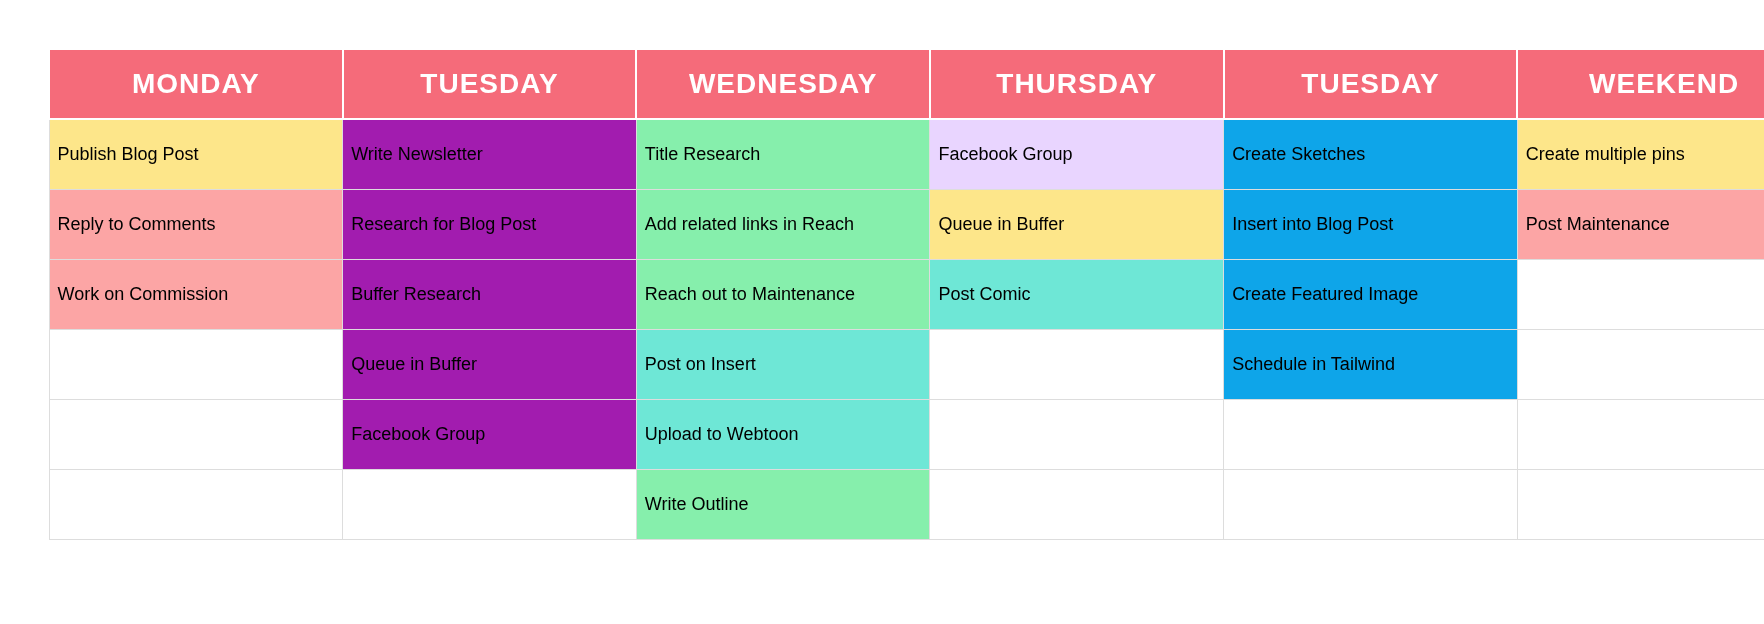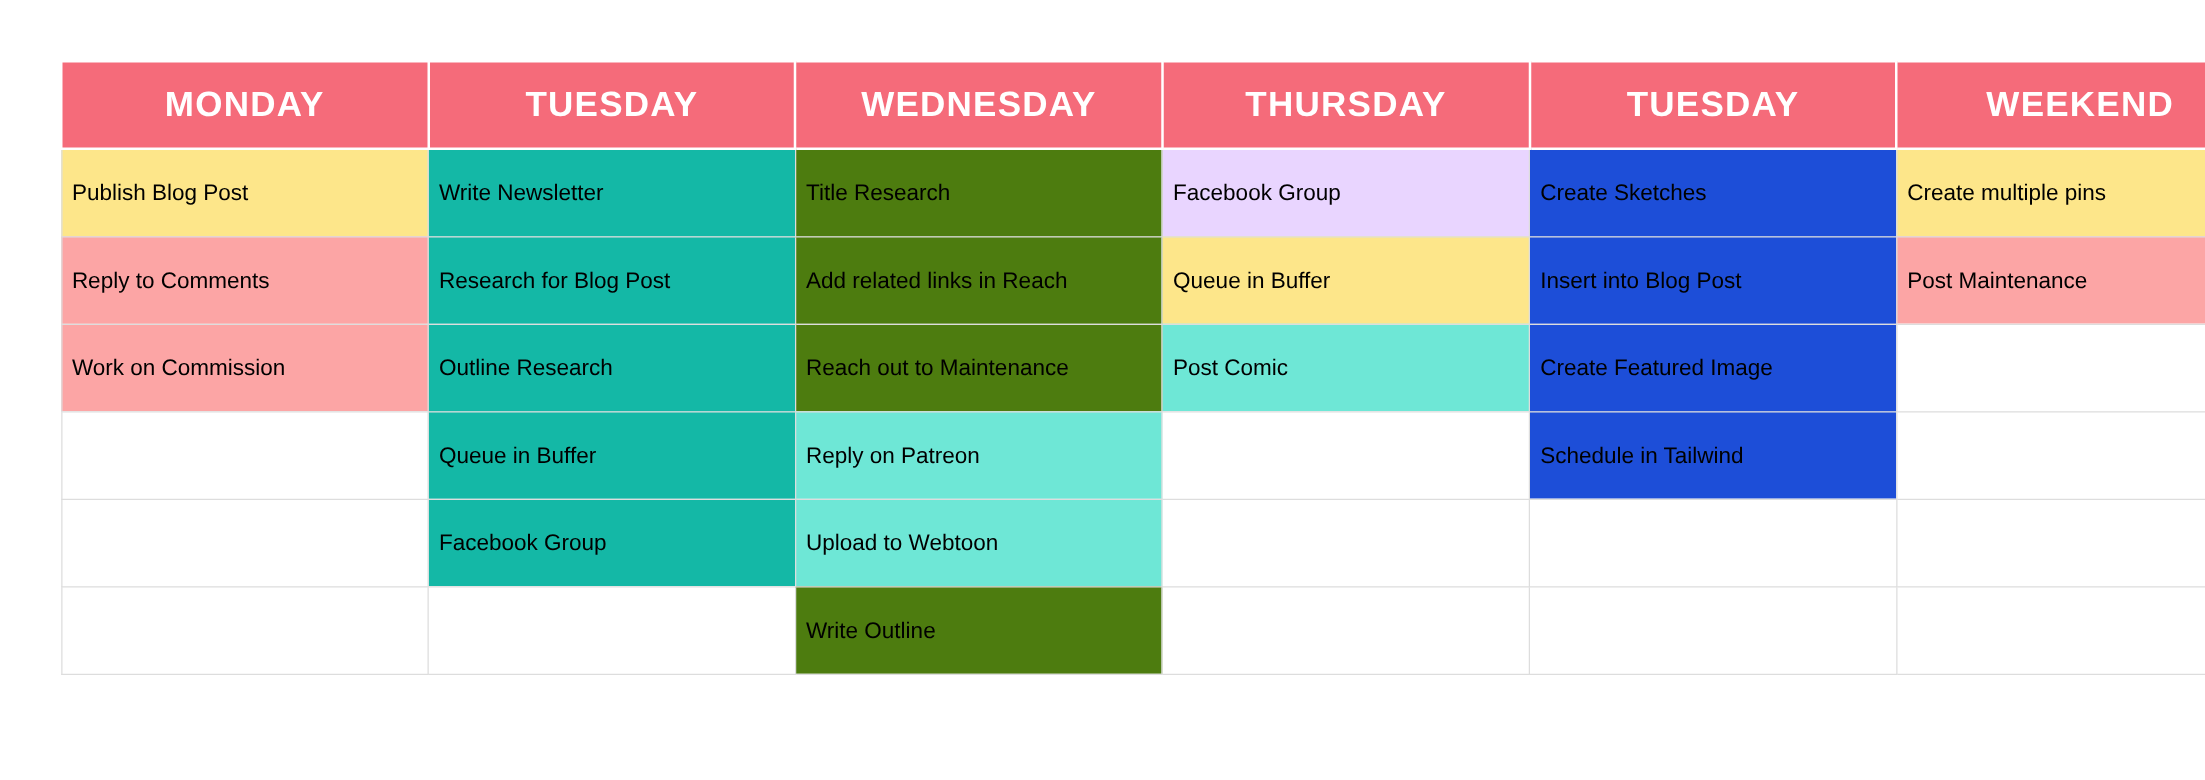--- a/index.html
+++ b/index.html
@@ -40,33 +40,33 @@
       min-height: 70px;
       height: 70px;
     }
     .white { background-color: #ffffff; }
 
     
     .monday-cell { background-color: #fde68a; }
     .monday-pink { background-color: #fca5a5; }
 
     
-    .tuesday-cell { background-color: #14b8a6; }
+    .tuesday-cell { background-color: #a21caf; }
 
     
     .wednesday-teal { background-color: #6ee7d6; }
-    .wednesday-yellow { background-color: #4d7c0f; }
+    .wednesday-yellow { background-color: #86efac; }
 
     
     .thursday-purple { background-color: #e9d5ff; }
     .thursday-teal { background-color: #6ee7d6; }
     .thursday-yellow { background-color: #fde68a; }
 
     
-    .friday-yellow { background-color: #1d4ed8; }
+    .friday-yellow { background-color: #0ea5e9; }
 
     
     .weekend-yellow { background-color: #fde68a; }
     .weekend-pink { background-color: #fca5a5; }
   </style>
 </head>
 <body>
 
 <table class="calendar-table">
   <thead>
@@ -91,30 +91,30 @@
       <tr>
         <td class="monday-pink">Reply to Comments</td>
         <td class="tuesday-cell">Research for Blog Post</td>
         <td class="wednesday-yellow">Add related links in Reach</td>
         <td class="thursday-yellow">Queue in Buffer</td>
         <td class="friday-yellow">Insert into Blog Post</td>
         <td class="weekend-pink">Post Maintenance</td>
       </tr>
       <tr>
         <td class="monday-pink">Work on Commission</td>
-        <td class="tuesday-cell">Outline Research</td>
+        <td class="tuesday-cell">Buffer Research</td>
         <td class="wednesday-yellow">Reach out to Maintenance</td>
         <td class="thursday-teal">Post Comic</td>
         <td class="friday-yellow">Create Featured Image</td>
         <td class="white"></td>
       </tr>
       <tr>
         <td class="white"></td>
         <td class="tuesday-cell">Queue in Buffer</td>
-        <td class="wednesday-teal">Reply on Patreon</td>
+        <td class="wednesday-teal">Post on Insert</td>
         <td class="white"></td>
         <td class="friday-yellow">Schedule in Tailwind</td>
         <td class="white"></td>
       </tr>
       <tr>
         <td class="white"></td>
         <td class="tuesday-cell">Facebook Group</td>
         <td class="wednesday-teal">Upload to Webtoon</td>
         <td class="white"></td>
         <td class="white"></td>

